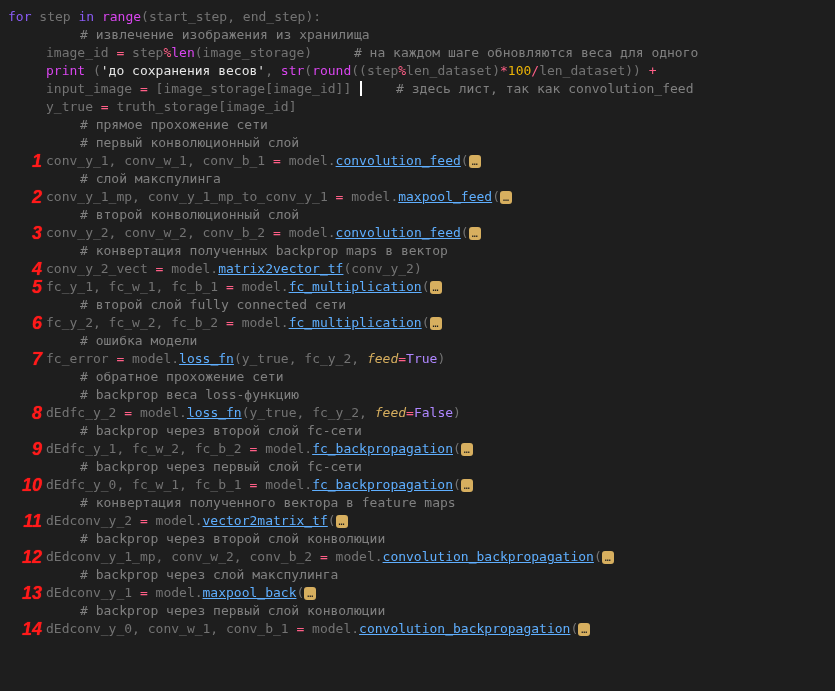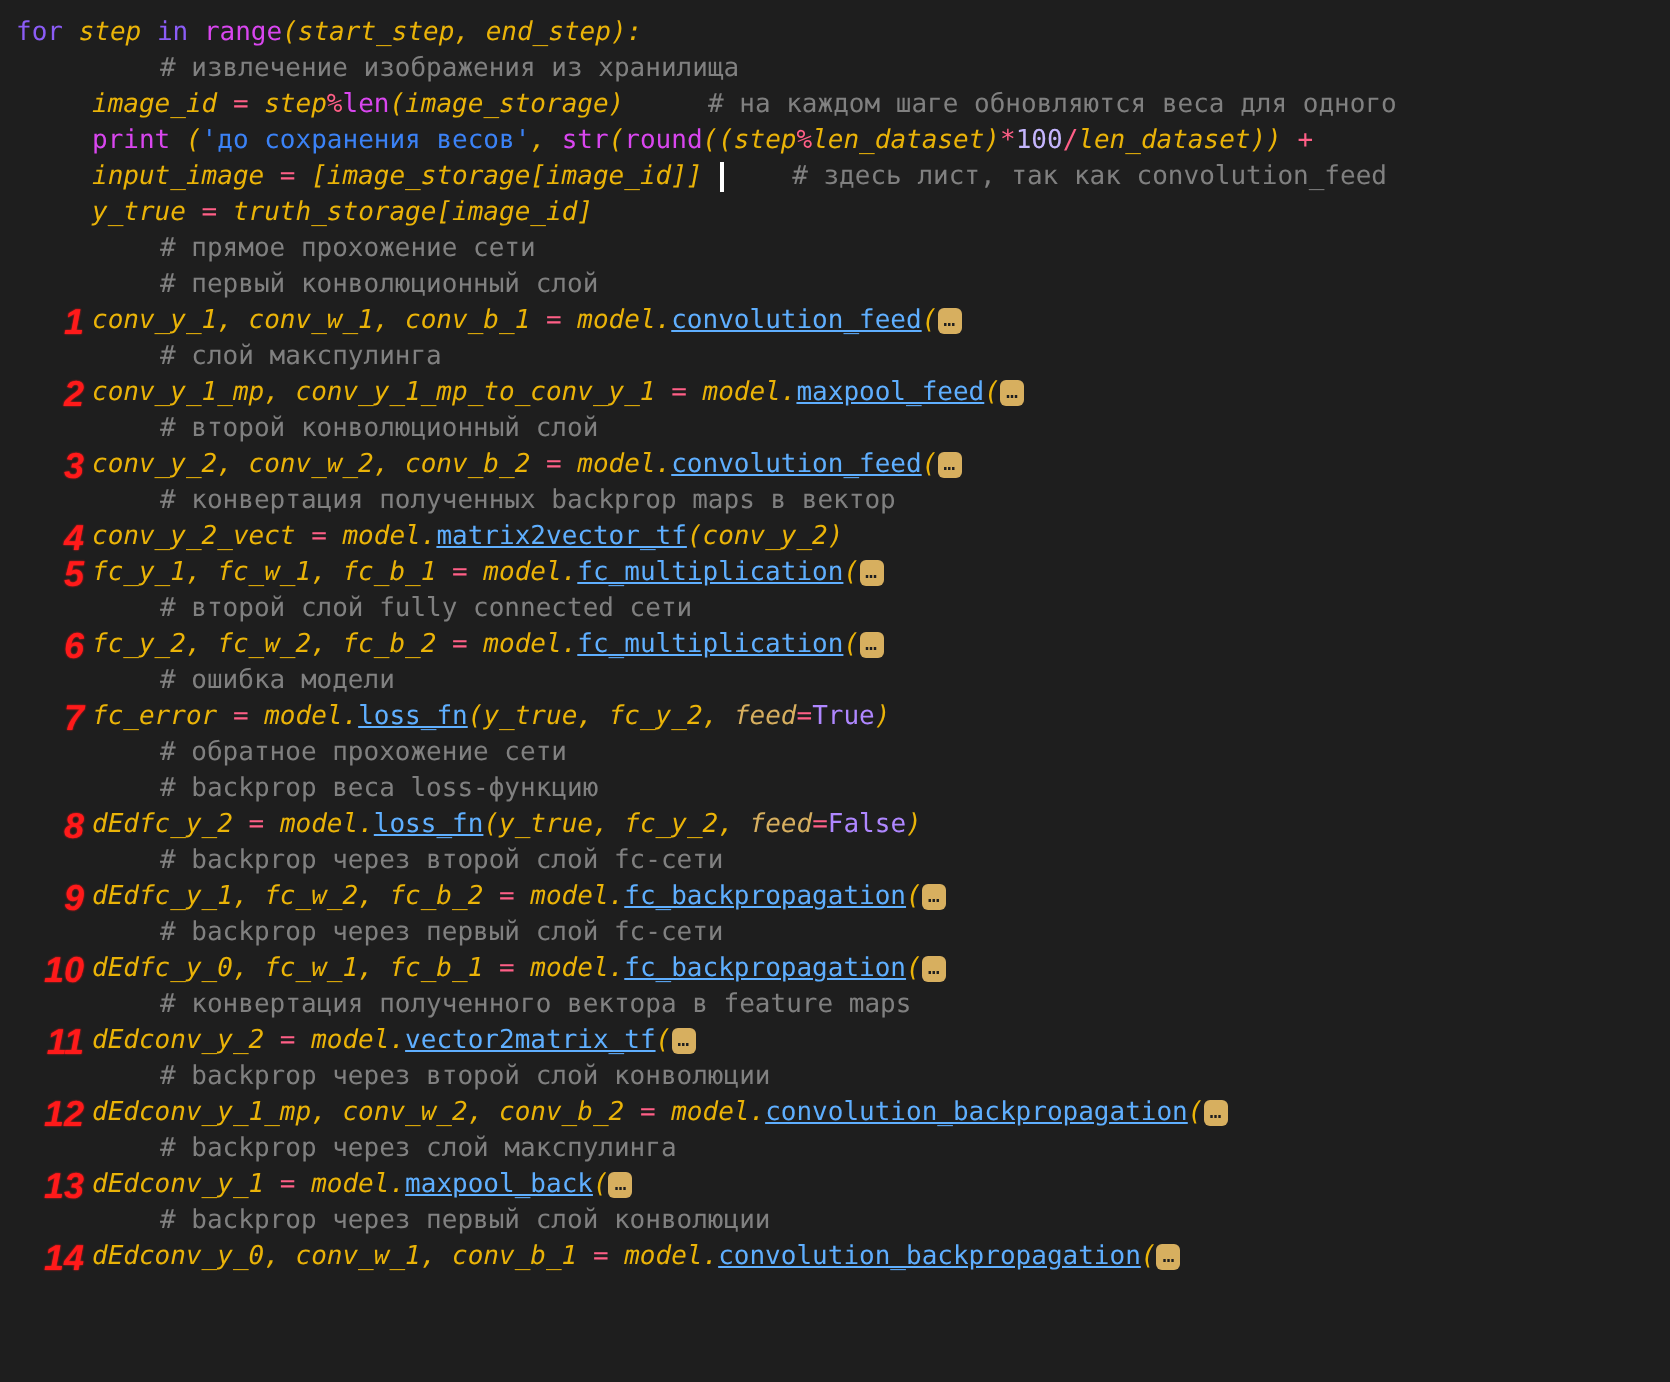--- a/index.html
+++ b/index.html
@@ -26,23 +26,23 @@
     color: #ff1a1a;
     font-weight: 900;
     font-size: 18px;
     font-family: Arial, sans-serif;
     font-style: italic;
     text-shadow: 0 0 1px #ff1a1a;
     pointer-events: none;
   }
   .kw   { color: #8b5cf6; }
   .fn   { color: #d946ef; margin-top: 48px; }
-  .id   { color: #eab308; font-style: italic; }
-  .str  { color: #3b82f6; }
-  .num  { color: #c4b5fd; }
+  .id   { color: #737373; }
+  .str  { color: #e5e5e5; }
+  .num  { color: #eab308; }
   .bool { color: #af87ff; }
   .com  { color: #808080; margin-left: 34px; }
   .op   { color: #ff5f87; }
   .attr { color: #5fafff; text-decoration: underline; }
   .named{ color: #d7af5f; font-style: italic; text-align: center; }
   .cursor { border-left: 2px solid #fff; margin-left: 1px; }
   .fold {
     display: inline-block;
     background: #d7af5f;
     color: #1e1e1e;

